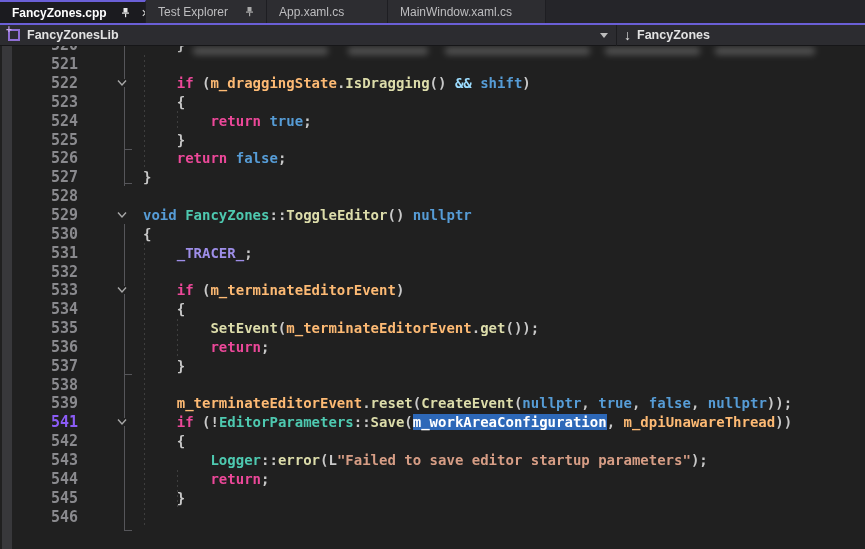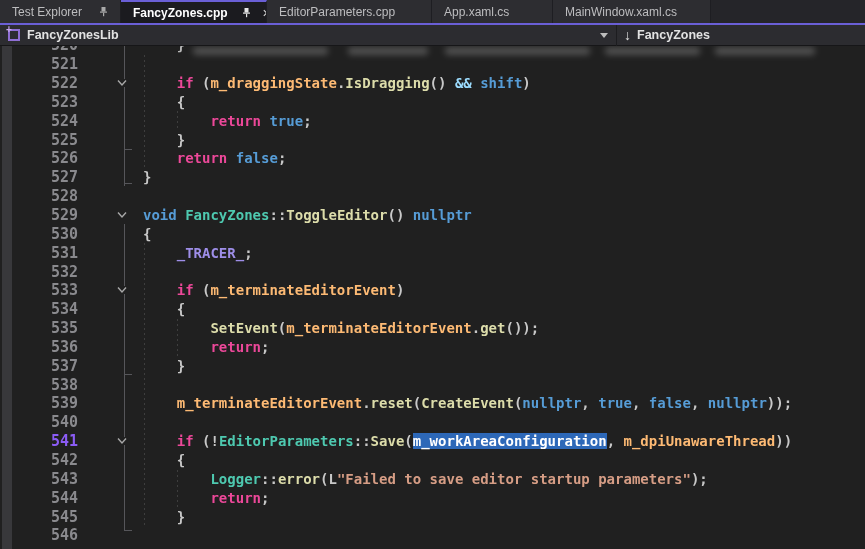--- a/index.html
+++ b/index.html
@@ -64,46 +64,42 @@
         background:repeating-linear-gradient(to bottom,#484848 0 2px,transparent 2px 5px); }
   .outline-v { position:absolute; width:1px; background:#56565a; }
   .outline-tick { position:absolute; width:8px; height:1px; background:#56565a; }
   .blur-blob { position:absolute; height:8px; background:#8c8c8c; opacity:.45;
                filter:blur(3px); border-radius:3px; }
 </style>
 </head>
 <body>
 
 <div class="tabbar" id="tabbar">
-    <div class="tab" style="width: 121px;">
-      <span>Test Explorer</span>
-      <span class="spacer"></span>
-      <span class="pin-icon">
-        <svg width="11" height="11" viewBox="0 0 11 11">
-  <rect x="3.5" y="1" width="4" height="4.5" fill="#a9a9a9"></rect>
-  <rect x="2" y="5.5" width="7" height="1.2" fill="#a9a9a9"></rect>
-  <rect x="5" y="6.7" width="1.2" height="3.5" fill="#a9a9a9"></rect>
-        </svg>
-      </span>
-    </div>
     <div class="tab active" style="width: 146px;">
       <span>FancyZones.cpp</span>
       <span class="spacer"></span>
       <span class="pin-icon">
         <svg width="11" height="11" viewBox="0 0 11 11">
   <rect x="3.5" y="1" width="4" height="4.5" fill="#e6e6e6"></rect>
   <rect x="2" y="5.5" width="7" height="1.2" fill="#e6e6e6"></rect>
   <rect x="5" y="6.7" width="1.2" height="3.5" fill="#e6e6e6"></rect>
         </svg>
       </span>
       <span class="close-icon">×</span>
     </div>
-    <div class="tab" style="width: 165px;">
-      <span>EditorParameters.cpp</span>
-      <span class="spacer"></span>
+    <div class="tab" style="width: 121px;">
+      <span>Test Explorer</span>
+      <span class="spacer"></span>
+      <span class="pin-icon">
+        <svg width="11" height="11" viewBox="0 0 11 11">
+  <rect x="3.5" y="1" width="4" height="4.5" fill="#a9a9a9"></rect>
+  <rect x="2" y="5.5" width="7" height="1.2" fill="#a9a9a9"></rect>
+  <rect x="5" y="6.7" width="1.2" height="3.5" fill="#a9a9a9"></rect>
+        </svg>
+      </span>
     </div>
     <div class="tab" style="width: 121px;">
       <span>App.xaml.cs</span>
       <span class="spacer"></span>
     </div>
     <div class="tab" style="width: 158px;">
       <span>MainWindow.xaml.cs</span>
       <span class="spacer"></span>
     </div>
   </div>
@@ -249,25 +245,20 @@
         <span class="ln">538</span>
         <span class="fold"></span>
         <span class="code"></span>
       </div>
       <div class="row">
         <span class="ln">539</span>
         <span class="fold"></span>
         <span class="code"><span class="tk-id">    m_terminateEditorEvent</span><span class="tk-p">.</span><span class="tk-fn">reset</span><span class="tk-p">(</span><span class="tk-fn">CreateEvent</span><span class="tk-p">(</span><span class="tk-kw">nullptr</span><span class="tk-p">, </span><span class="tk-kw">true</span><span class="tk-p">, </span><span class="tk-kw">false</span><span class="tk-p">, </span><span class="tk-kw">nullptr</span><span class="tk-p">));</span></span>
       </div>
       <div class="row">
-        <span class="ln">540</span>
-        <span class="fold"></span>
-        <span class="code"></span>
-      </div>
-      <div class="row">
         <span class="ln cur">541</span>
         <span class="fold">
           <svg width="12" height="8" viewBox="0 0 12 8">
       <polyline points="2,1.5 6,6 10,1.5" fill="none" stroke="#a8a8a8" stroke-width="1.4"></polyline>
           </svg>
         </span>
         <span class="code"><span class="tk-k2">    if</span><span class="tk-p"> (!</span><span class="tk-cls">EditorParameters</span><span class="tk-p">::</span><span class="tk-fn">Save</span><span class="tk-p">(</span><span class="tk-sel">m_workAreaConfiguration</span><span class="tk-p">, </span><span class="tk-id">m_dpiUnawareThread</span><span class="tk-p">))</span></span>
       </div>
       <div class="row">
         <span class="ln">542</span>

